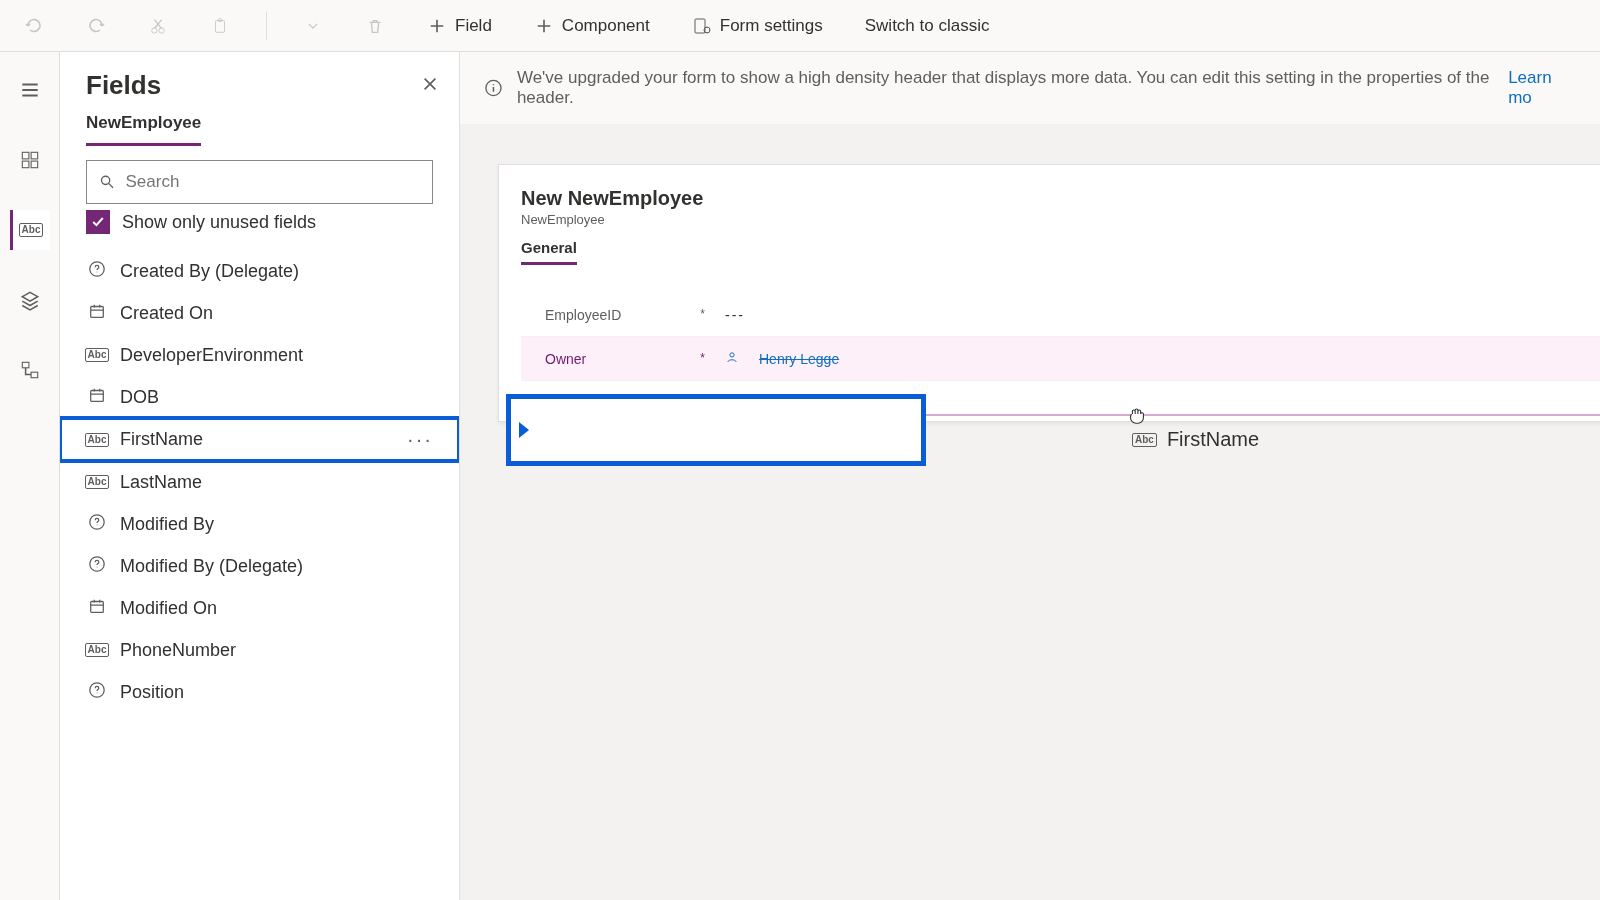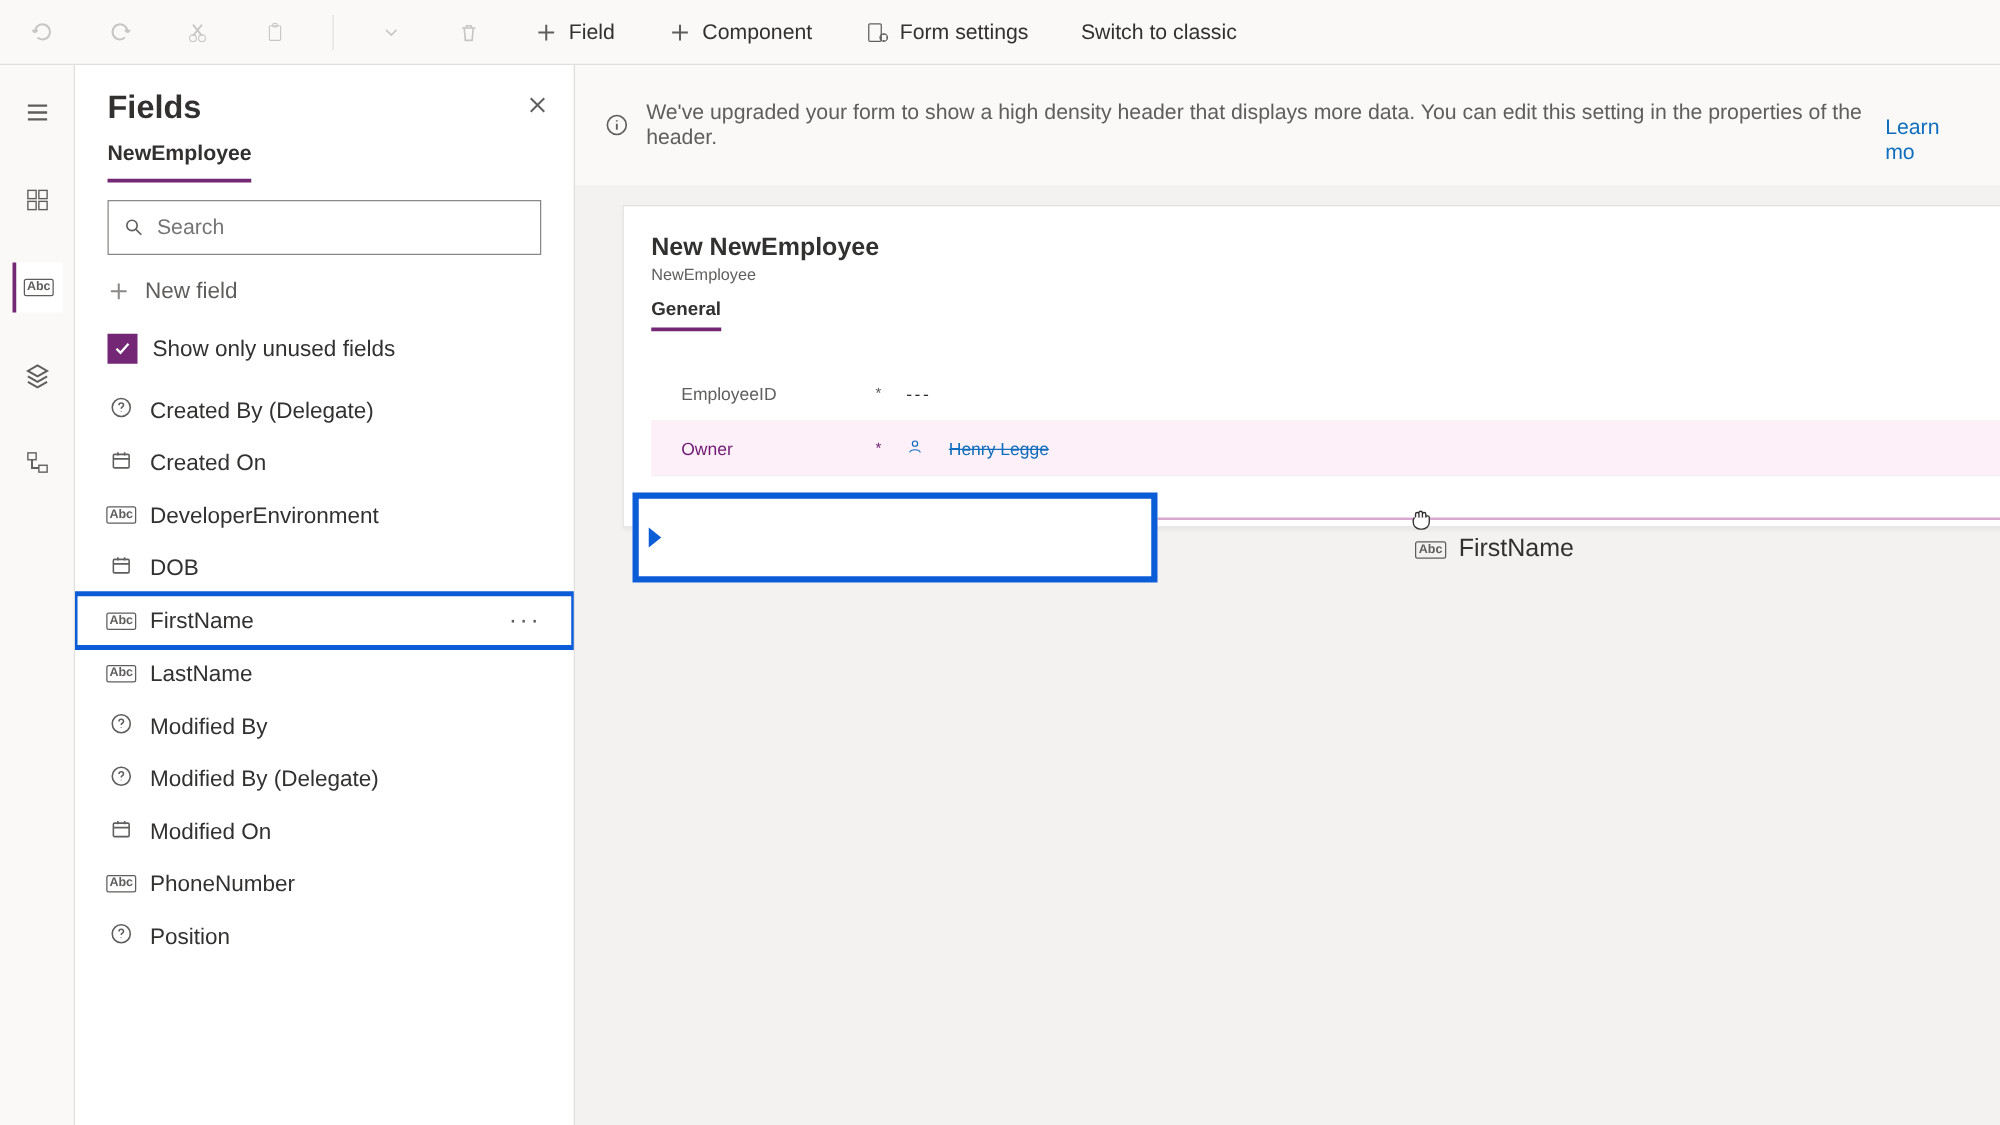--- a/index.html
+++ b/index.html
@@ -113,21 +113,21 @@
   
   .canvas-area {
     flex:1; position:relative; background:#f3f2f1;
     overflow:hidden;
   }
   .info-banner {
     display:flex; align-items:center; gap:14px;
     padding: 16px 24px; font-size:17px; color:#605e5c;
     background:#faf9f8;
   }
-  .info-banner .learn { color:#106ebe; cursor:pointer;margin-top:24px; }
+  .info-banner .learn { color:#106ebe; cursor:pointer; }
   .form-card {
     position:absolute; left:38px; top:112px;
     width: 1500px; background:#fff;
     border:1px solid #e1dfdd;
     box-shadow: 0 2px 4px rgba(0,0,0,0.06);
     padding: 22px 0 40px 0;
   }
   .form-title { font-size:20px; font-weight:600; padding:0 22px; }
   .form-sub { font-size:13px; color:#605e5c; padding:2px 22px 12px 22px; }
   .form-tab { display:inline-block; margin:0 22px; font-size:15px; font-weight:600; color:#323130; padding-bottom:6px; border-bottom:3px solid #742774; }
@@ -311,26 +311,20 @@
     </div>
     <div class="searchrow">
       <div class="searchbox">
         <svg width="18" height="18" viewBox="0 0 20 20">
             <circle cx="8" cy="8" r="5" stroke="#605e5c" fill="none" stroke-width="1.6"></circle>
             <path d="M12 12l5 5" stroke="#605e5c" stroke-width="1.6"></path>
           </svg>
         <input placeholder="Search" style="">
       </div>
     </div>
-    <div class="newfield">
-      <svg width="18" height="18" viewBox="0 0 20 20">
-          <path d="M10 3v14M3 10h14" stroke="#8a8886" stroke-width="1.8"></path>
-        </svg>
-      <span>New field</span>
-    </div>
     <div class="chkrow">
       <div class="chkbox">
         <svg width="16" height="16" viewBox="0 0 20 20">
             <path d="M4 10l4 4 8-9" stroke="#fff" stroke-width="2.4" fill="none"></path>
           </svg>
       </div>
       <span>Show only unused fields</span>
     </div>
     <div class="fieldlist" id="fieldlist">
         <div class="fielditem">

